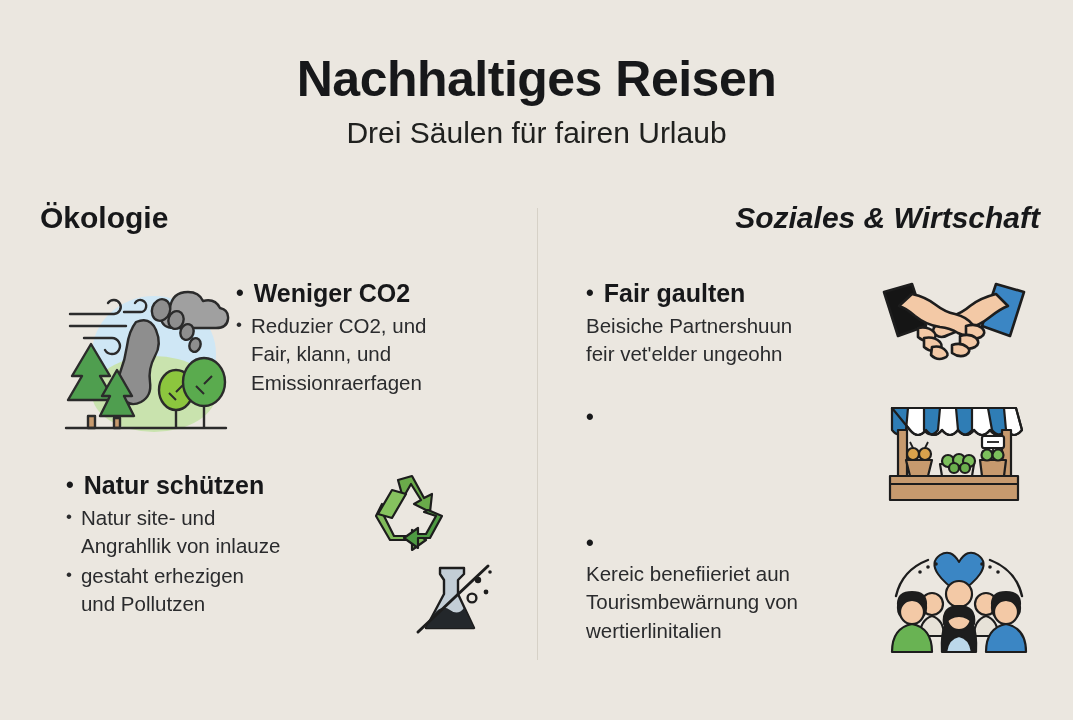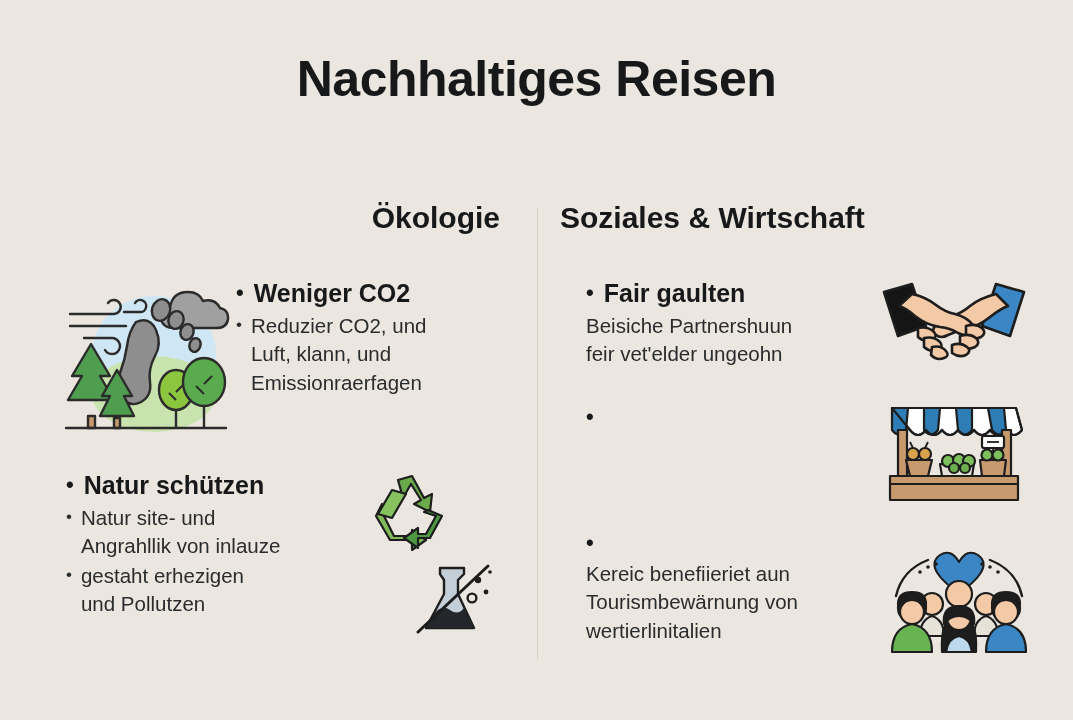--- a/index.html
+++ b/index.html
@@ -64,22 +64,22 @@
   .col-left  { left: 40px;  width: 490px; }
   .col-right { left: 560px; width: 500px; }
 
   .col-heading {
     font-size: 30px;
     font-weight: 700;
     color: #17181a;
     margin: 0 0 8px 0;
     line-height: 1.2;
   }
-  .col-left .col-heading  { text-align: right; padding-right: 30px;}
-  .col-right .col-heading { text-align: left; padding-right: 20px;}
+  .col-left .col-heading  { text-align: left; padding-right: 30px;}
+  .col-right .col-heading { text-align: right; padding-right: 20px; font-style: italic;}
 
   
   .block {
     position: absolute;
   }
   .bullet-title {
     display: flex;
     align-items: baseline;
     gap: 10px;
     font-size: 25px;
@@ -120,20 +120,21 @@
   
   .illus { position: absolute; }
 </style>
 </head>
 <body>
 
 <div class="canvas">
 
   <div class="header">
     <h1 class="main-title">Nachhaltiges Reisen</h1>
+    <p class="subtitle">Drei Säulen für fairen Urlaub</p>
   </div>
 
   <div class="divider"></div>
 
   <div class="col col-left">
     <h2 class="col-heading">Ökologie</h2>
   </div>
 
   <div class="illus" style="left:62px; top:278px; width:168px; height:160px;">
     <svg viewBox="0 0 168 160" width="168" height="160" xmlns="http://www.w3.org/2000/svg">
@@ -183,21 +184,21 @@
 
   <div class="block" style="left:236px; top:278px; width:260px;">
     <div class="bullet-title">
       <span class="dot">•</span>
       <span>Weniger CO2</span>
     </div>
     <ul class="sub-list">
       <li>
         <span class="dot">•</span>
         <span class="sub-text">Reduzier CO2, und
-Luft, klann, und
+Fair, klann, und
 Emissionraerfagen</span>
       </li>
     </ul>
   </div>
 
   <div class="block" style="left:66px; top:470px; width:300px;">
     <div class="bullet-title">
       <span class="dot">•</span>
       <span>Natur schützen</span>
     </div>

